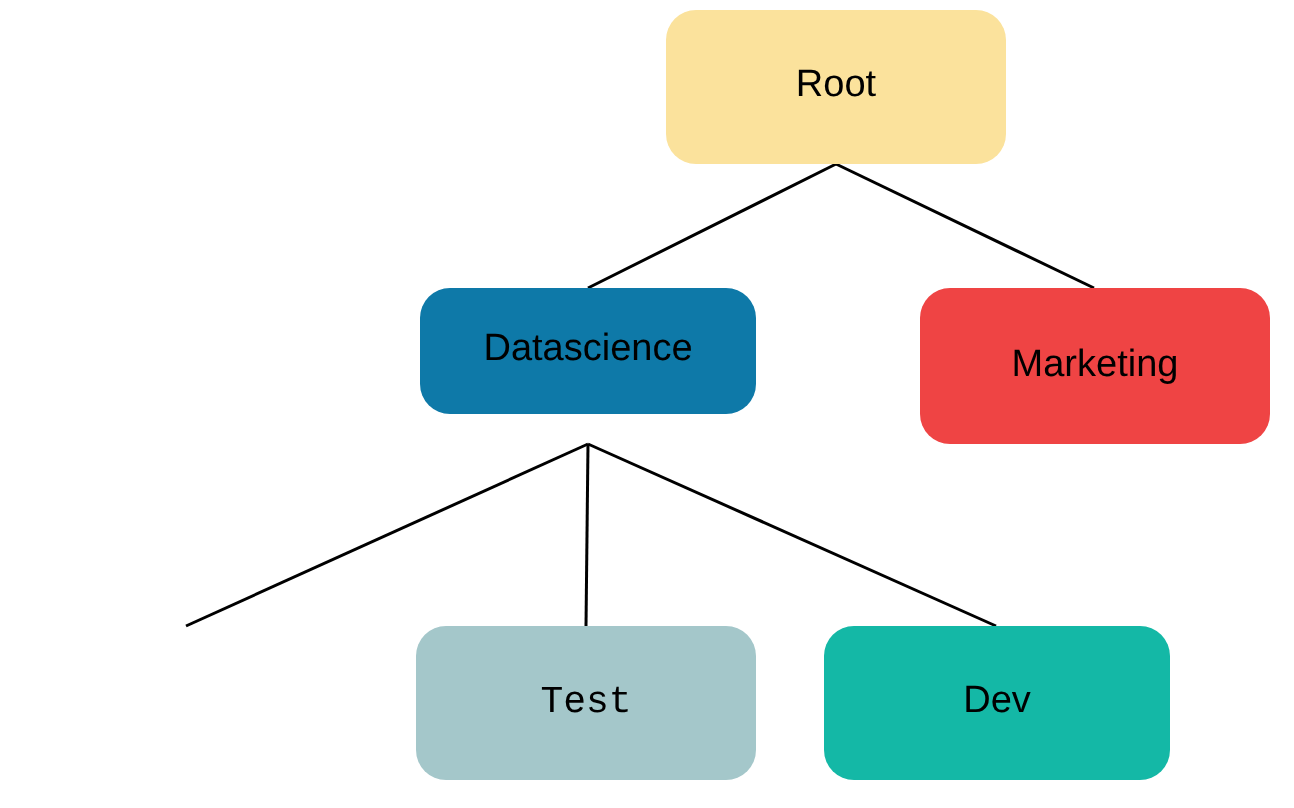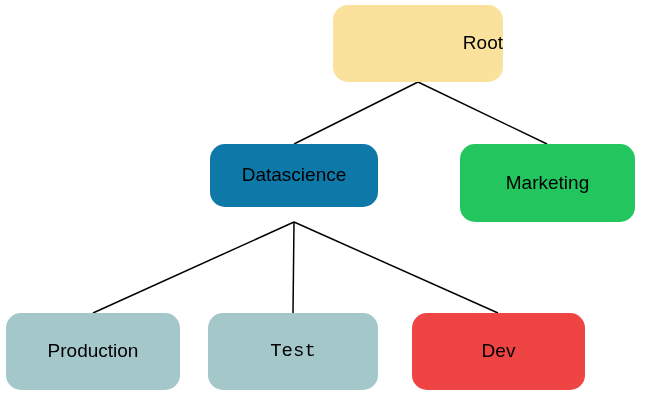--- a/index.html
+++ b/index.html
@@ -55,37 +55,34 @@
 <div class="canvas">
 
   <svg class="edges" viewBox="0 0 647 404" xmlns="http://www.w3.org/2000/svg">
     <line x1="418" y1="82" x2="294" y2="144" style="stroke: rgb(0, 0, 0);"></line>
     <line x1="418" y1="82" x2="547" y2="144" style="stroke: rgb(0, 0, 0);"></line>
     <line x1="294" y1="222" x2="93" y2="313" style="stroke: rgb(0, 0, 0);"></line>
     <line x1="294" y1="222" x2="293" y2="313" style="stroke: rgb(0, 0, 0);"></line>
     <line x1="294" y1="222" x2="498" y2="313" style="stroke: rgb(0, 0, 0);"></line>
   </svg>
 
-  <div class="node n-root" style="background-color: rgb(251, 226, 156); justify-content: flex-end;">
+  <div class="node n-root" style="background-color: rgb(251, 226, 156);">
     <span class="label">Root</span>
   </div>
 
   <div class="node n-datascience" style="background-color: rgb(14, 121, 168);">
     <span class="label">Datascience</span>
   </div>
 
-  <div class="node n-marketing" style="background-color: #22c55e;">
+  <div class="node n-marketing" style="background-color: #ef4444;">
     <span class="label">Marketing</span>
   </div>
 
-  <div class="node n-production" style="background-color: rgb(164, 199, 202);">
-    <span class="label">Production</span>
-  </div>
 
   <div class="node n-test" style="background-color: rgb(164, 199, 202);">
     <span class="label">Test</span>
   </div>
 
-  <div class="node n-dev" style="background-color: #ef4444;">
+  <div class="node n-dev" style="background-color: #14b8a6;">
     <span class="label">Dev</span>
   </div>
 
 </div>
 
 </body></html>

